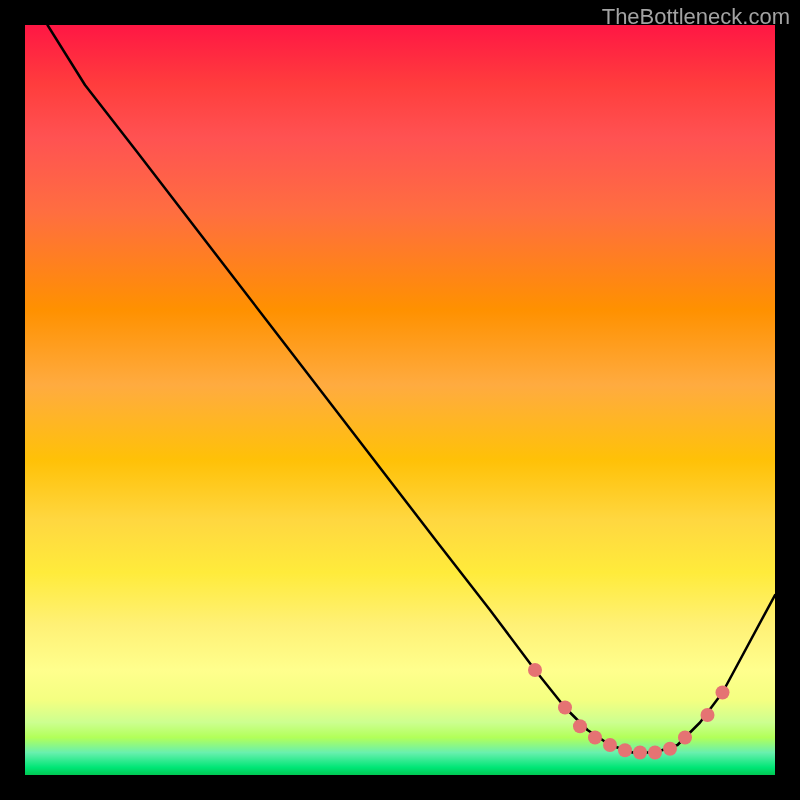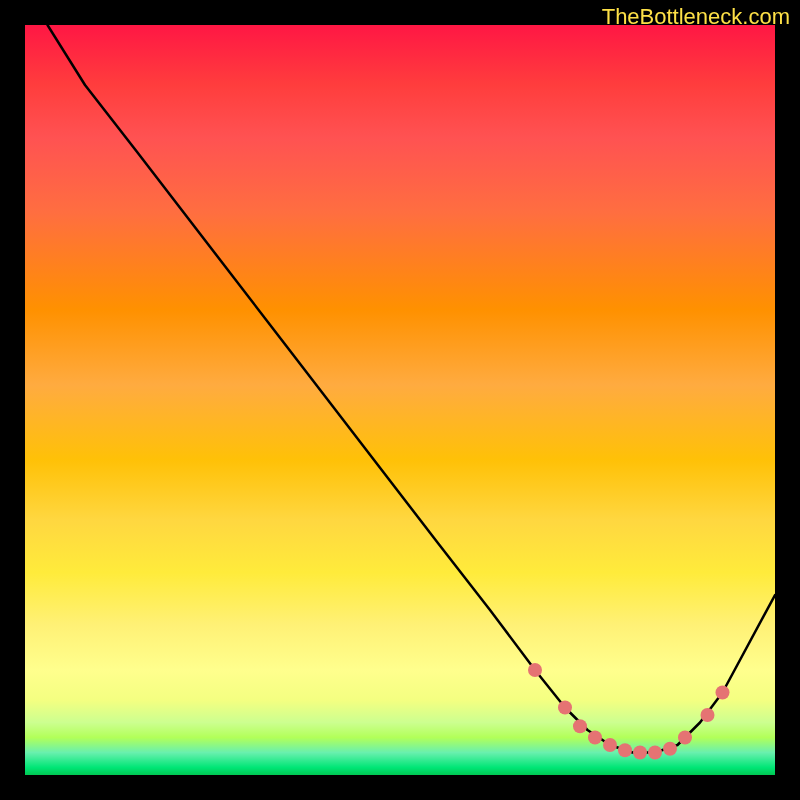--- a/index.html
+++ b/index.html
@@ -8,21 +8,21 @@
     height: 800px;
     background: #000;
     position: relative;
     font-family: Arial, sans-serif;
     overflow: hidden;
   }
   .watermark {
     position: absolute;
     top: 4px;
     right: 10px;
-    color: #fde047;
+    color: #a3a3a3;
     font-size: 22px;
     font-weight: 500;
     z-index: 10;
   }
   .chart-area {
     position: absolute;
     left: 25px;
     top: 25px;
     width: 750px;
     height: 750px;

